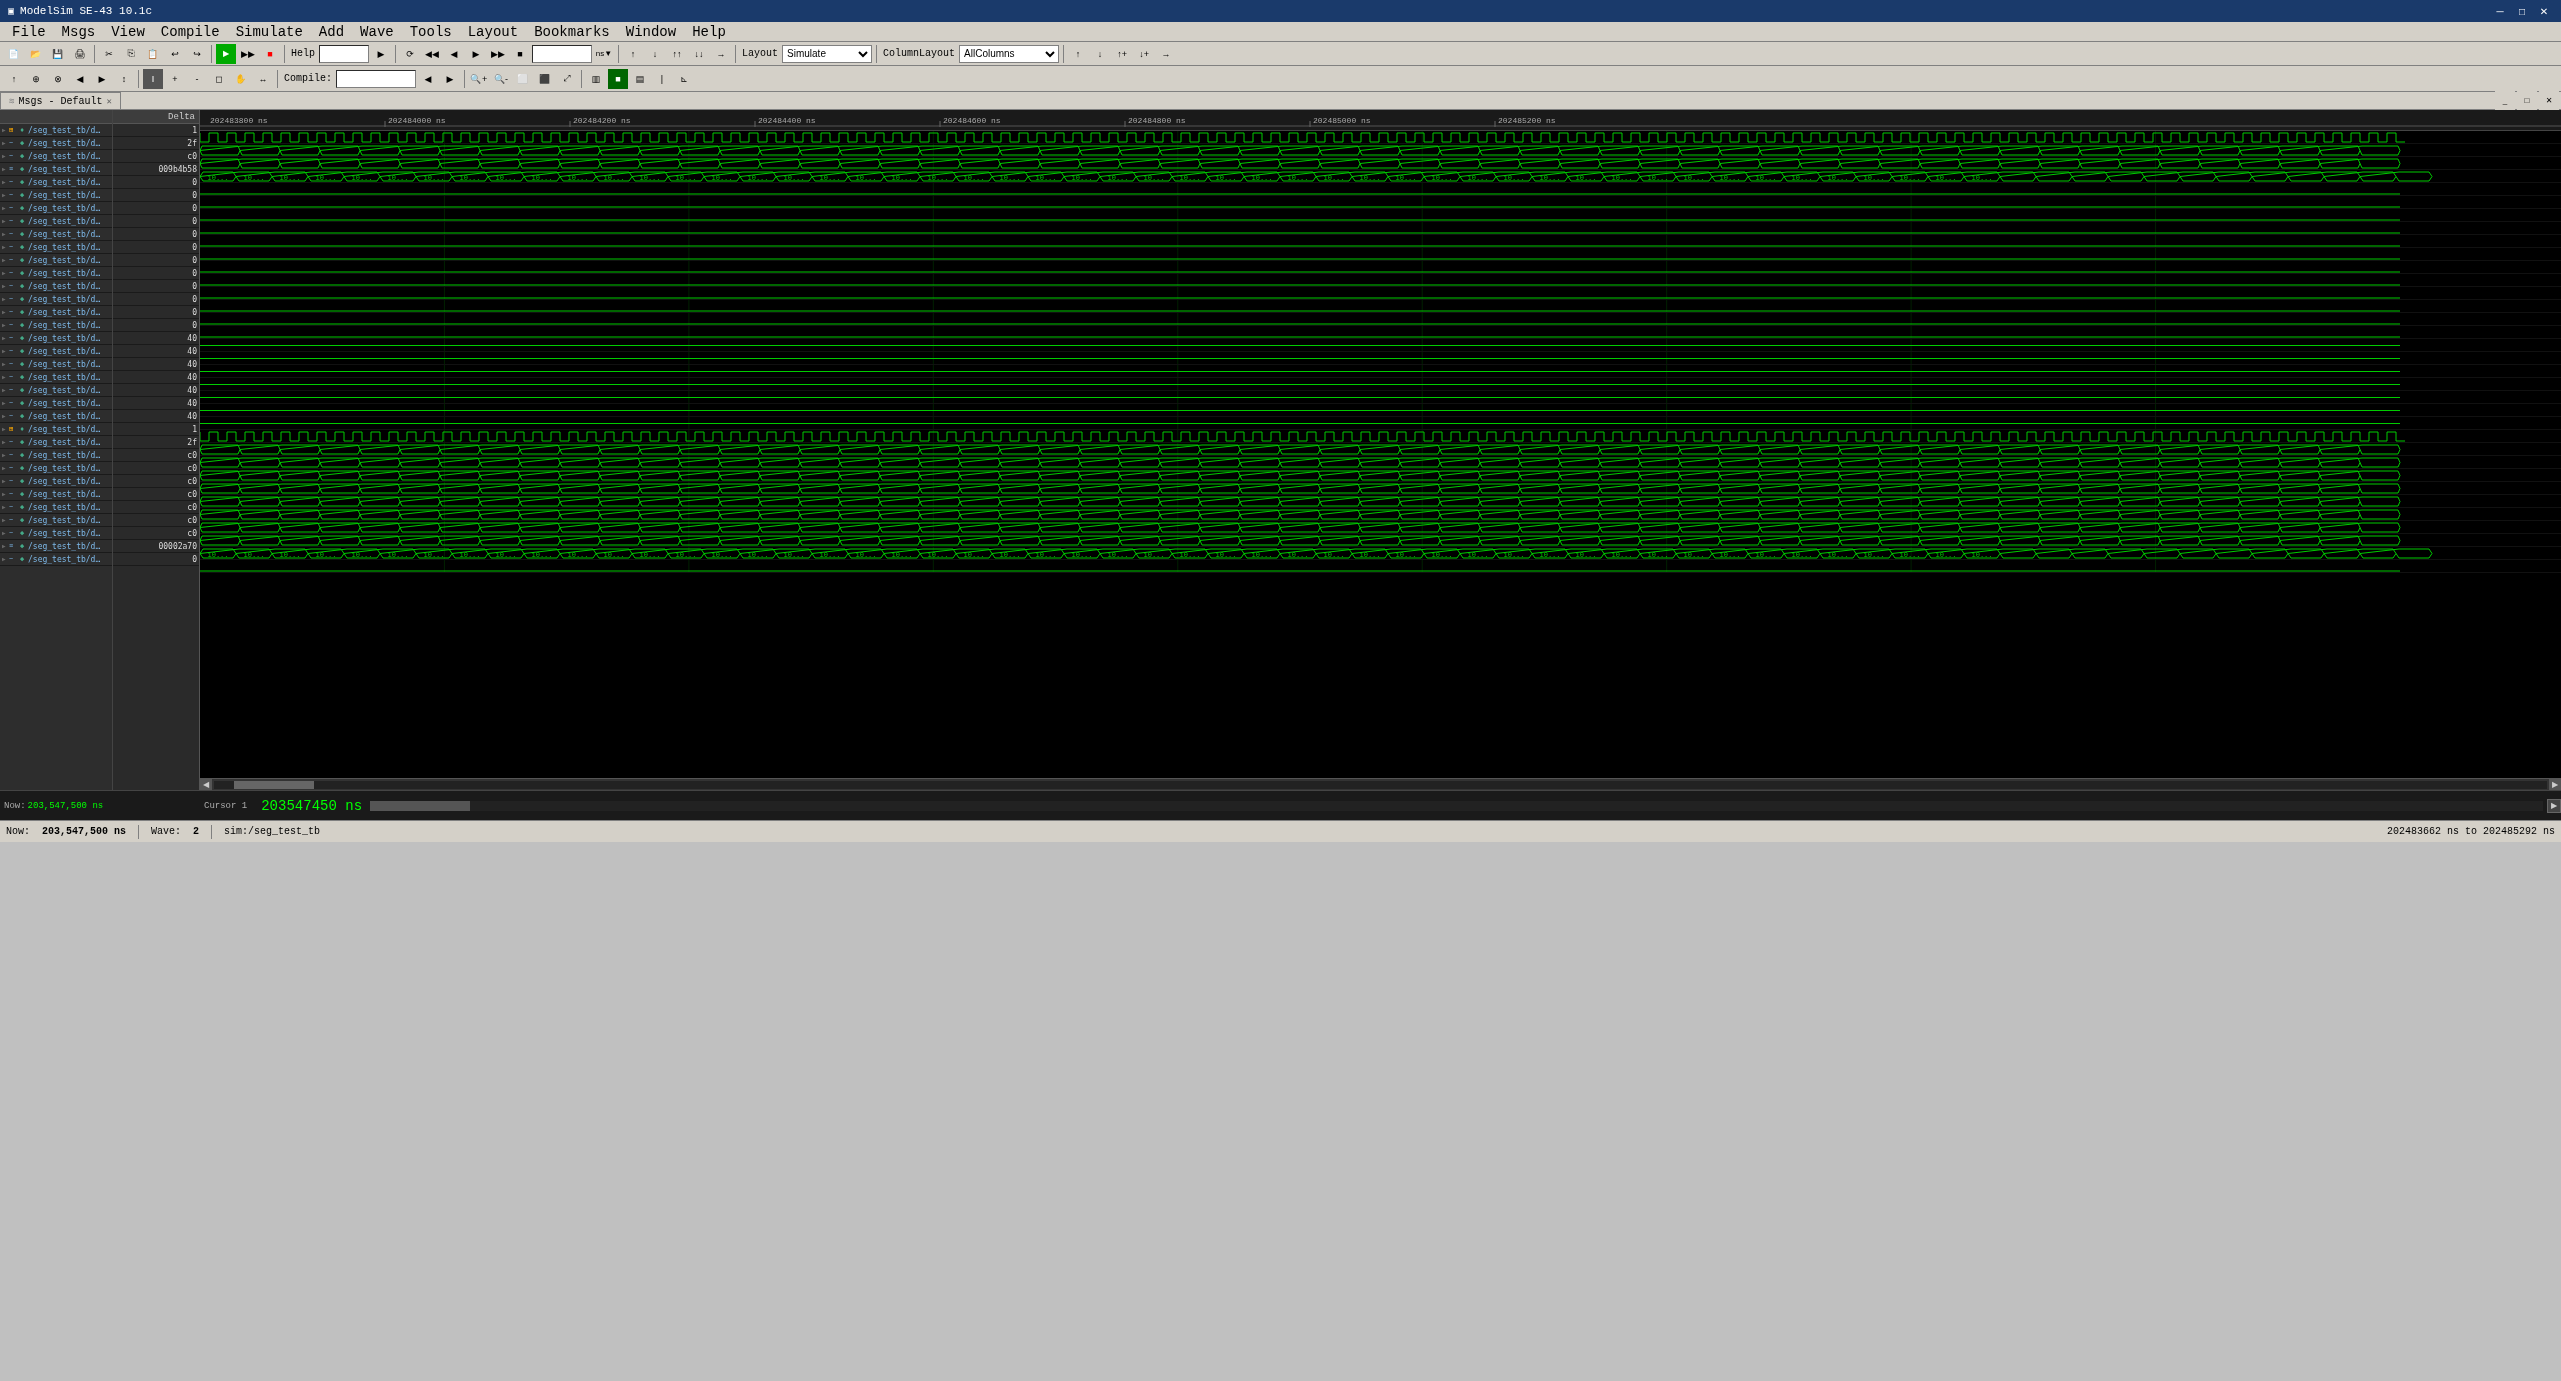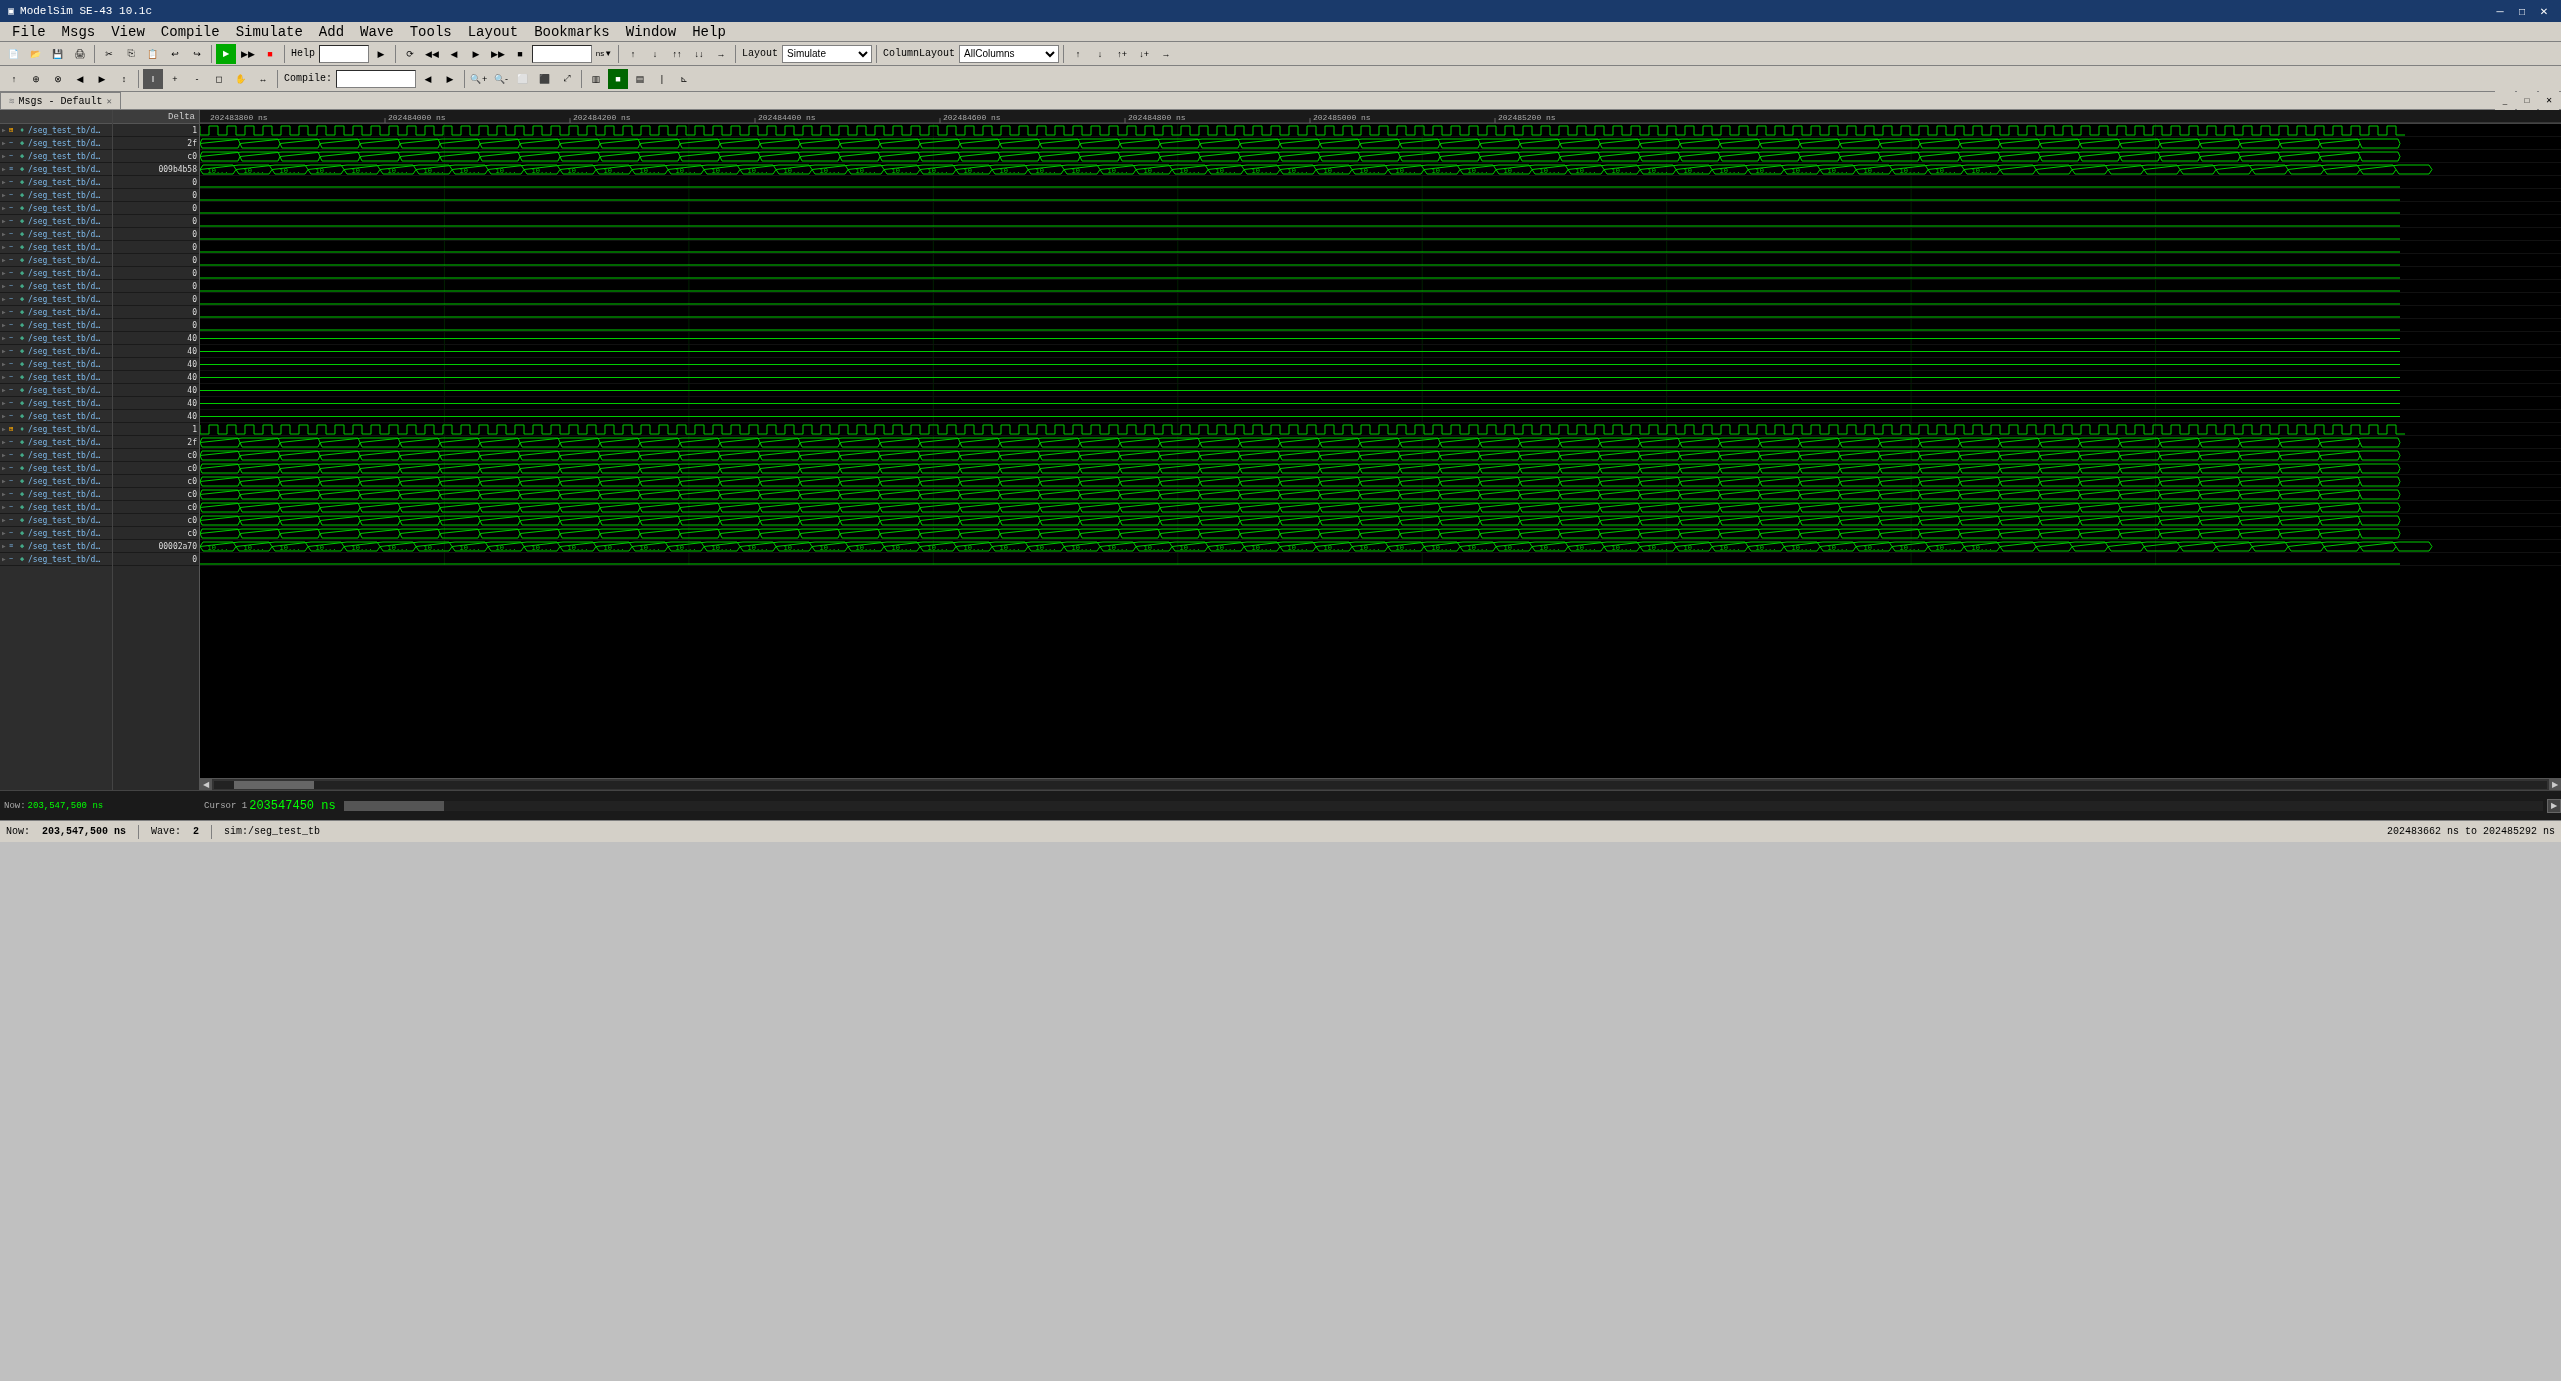--- a/index.html
+++ b/index.html
@@ -499,21 +499,21 @@
           <span style="color: rgb(221, 221, 221); font-size: 8px; font-family: monospace; white-space: nowrap;">00002a70</span>
         </div>
         <div style="height: 13px; display: flex; align-items: center; justify-content: flex-end; border-bottom: 1px solid rgb(26, 26, 26); padding: 0px 2px;">
           <span style="color: rgb(221, 221, 221); font-size: 8px; font-family: monospace; white-space: nowrap;">0</span>
         </div>
       </div>
   </div>
 
   <div class="wave-main" style="flex:1; display:flex; flex-direction:column; overflow:hidden;">
 
-    <div class="timeline-ruler" style="height:14px; background:#1a1a1a; position:relative; border-bottom:1px solid #444; overflow:hidden;">
+    <div class="timeline-ruler" style="height:21px; background:#1a1a1a; position:relative; border-bottom:1px solid #444; overflow:hidden;">
       <svg width="100%" height="14">
         <rect width="100%" height="14" fill="#1a1a1a"></rect>
 
         <line x1="0" y1="13" x2="100%" y2="13" stroke="#555" stroke-width="1"></line>
         <text x="10" y="10" fill="#aaa" font-size="8">202483800 ns</text>
         <line x1="185" y1="8" x2="185" y2="14" stroke="#666" stroke-width="1"></line>
         <text x="188" y="10" fill="#aaa" font-size="8">202484000 ns</text>
         <line x1="370" y1="8" x2="370" y2="14" stroke="#666" stroke-width="1"></line>
         <text x="373" y="10" fill="#aaa" font-size="8">202484200 ns</text>
         <line x1="555" y1="8" x2="555" y2="14" stroke="#666" stroke-width="1"></line>
@@ -1019,21 +1019,21 @@
   </div>
 </div>
 
 <div style="background:#1a1a1a; height:30px; display:flex; align-items:center; border-top:1px solid #444;">
   <div style="display:flex; align-items:center; width:200px; padding:0 4px;">
     <span style="color:#aaa;font-size:9px;">Now:</span>
     <span style="color:#00ff00;font-size:9px;margin-left:2px;">203,547,500 ns</span>
   </div>
   <div style="display:flex; align-items:center; padding:0 4px;">
     <span style="color:#aaa;font-size:9px;">Cursor 1</span>
-    <span style="color:#00ff00;font-size:12px;margin-left:2px;">203547450 ns</span>
+    <span style="color:#00ff00;font-size:14px;margin-left:14px;">203547450 ns</span>
   </div>
   <div style="flex:1; background:#222; height:10px; margin:0 4px;">
     <div style="background:#555;height:10px;width:100px;"></div>
   </div>
   <button style="width:14px;height:14px;background:#444;border:1px solid #666;color:#ccc;font-size:8px;cursor:pointer;">▶</button>
 </div>
 
 <div class="status-bar">
   <span style="font-size:10px;">Now:</span>
   <span style="font-size:10px;font-weight:bold;">203,547,500 ns</span>

